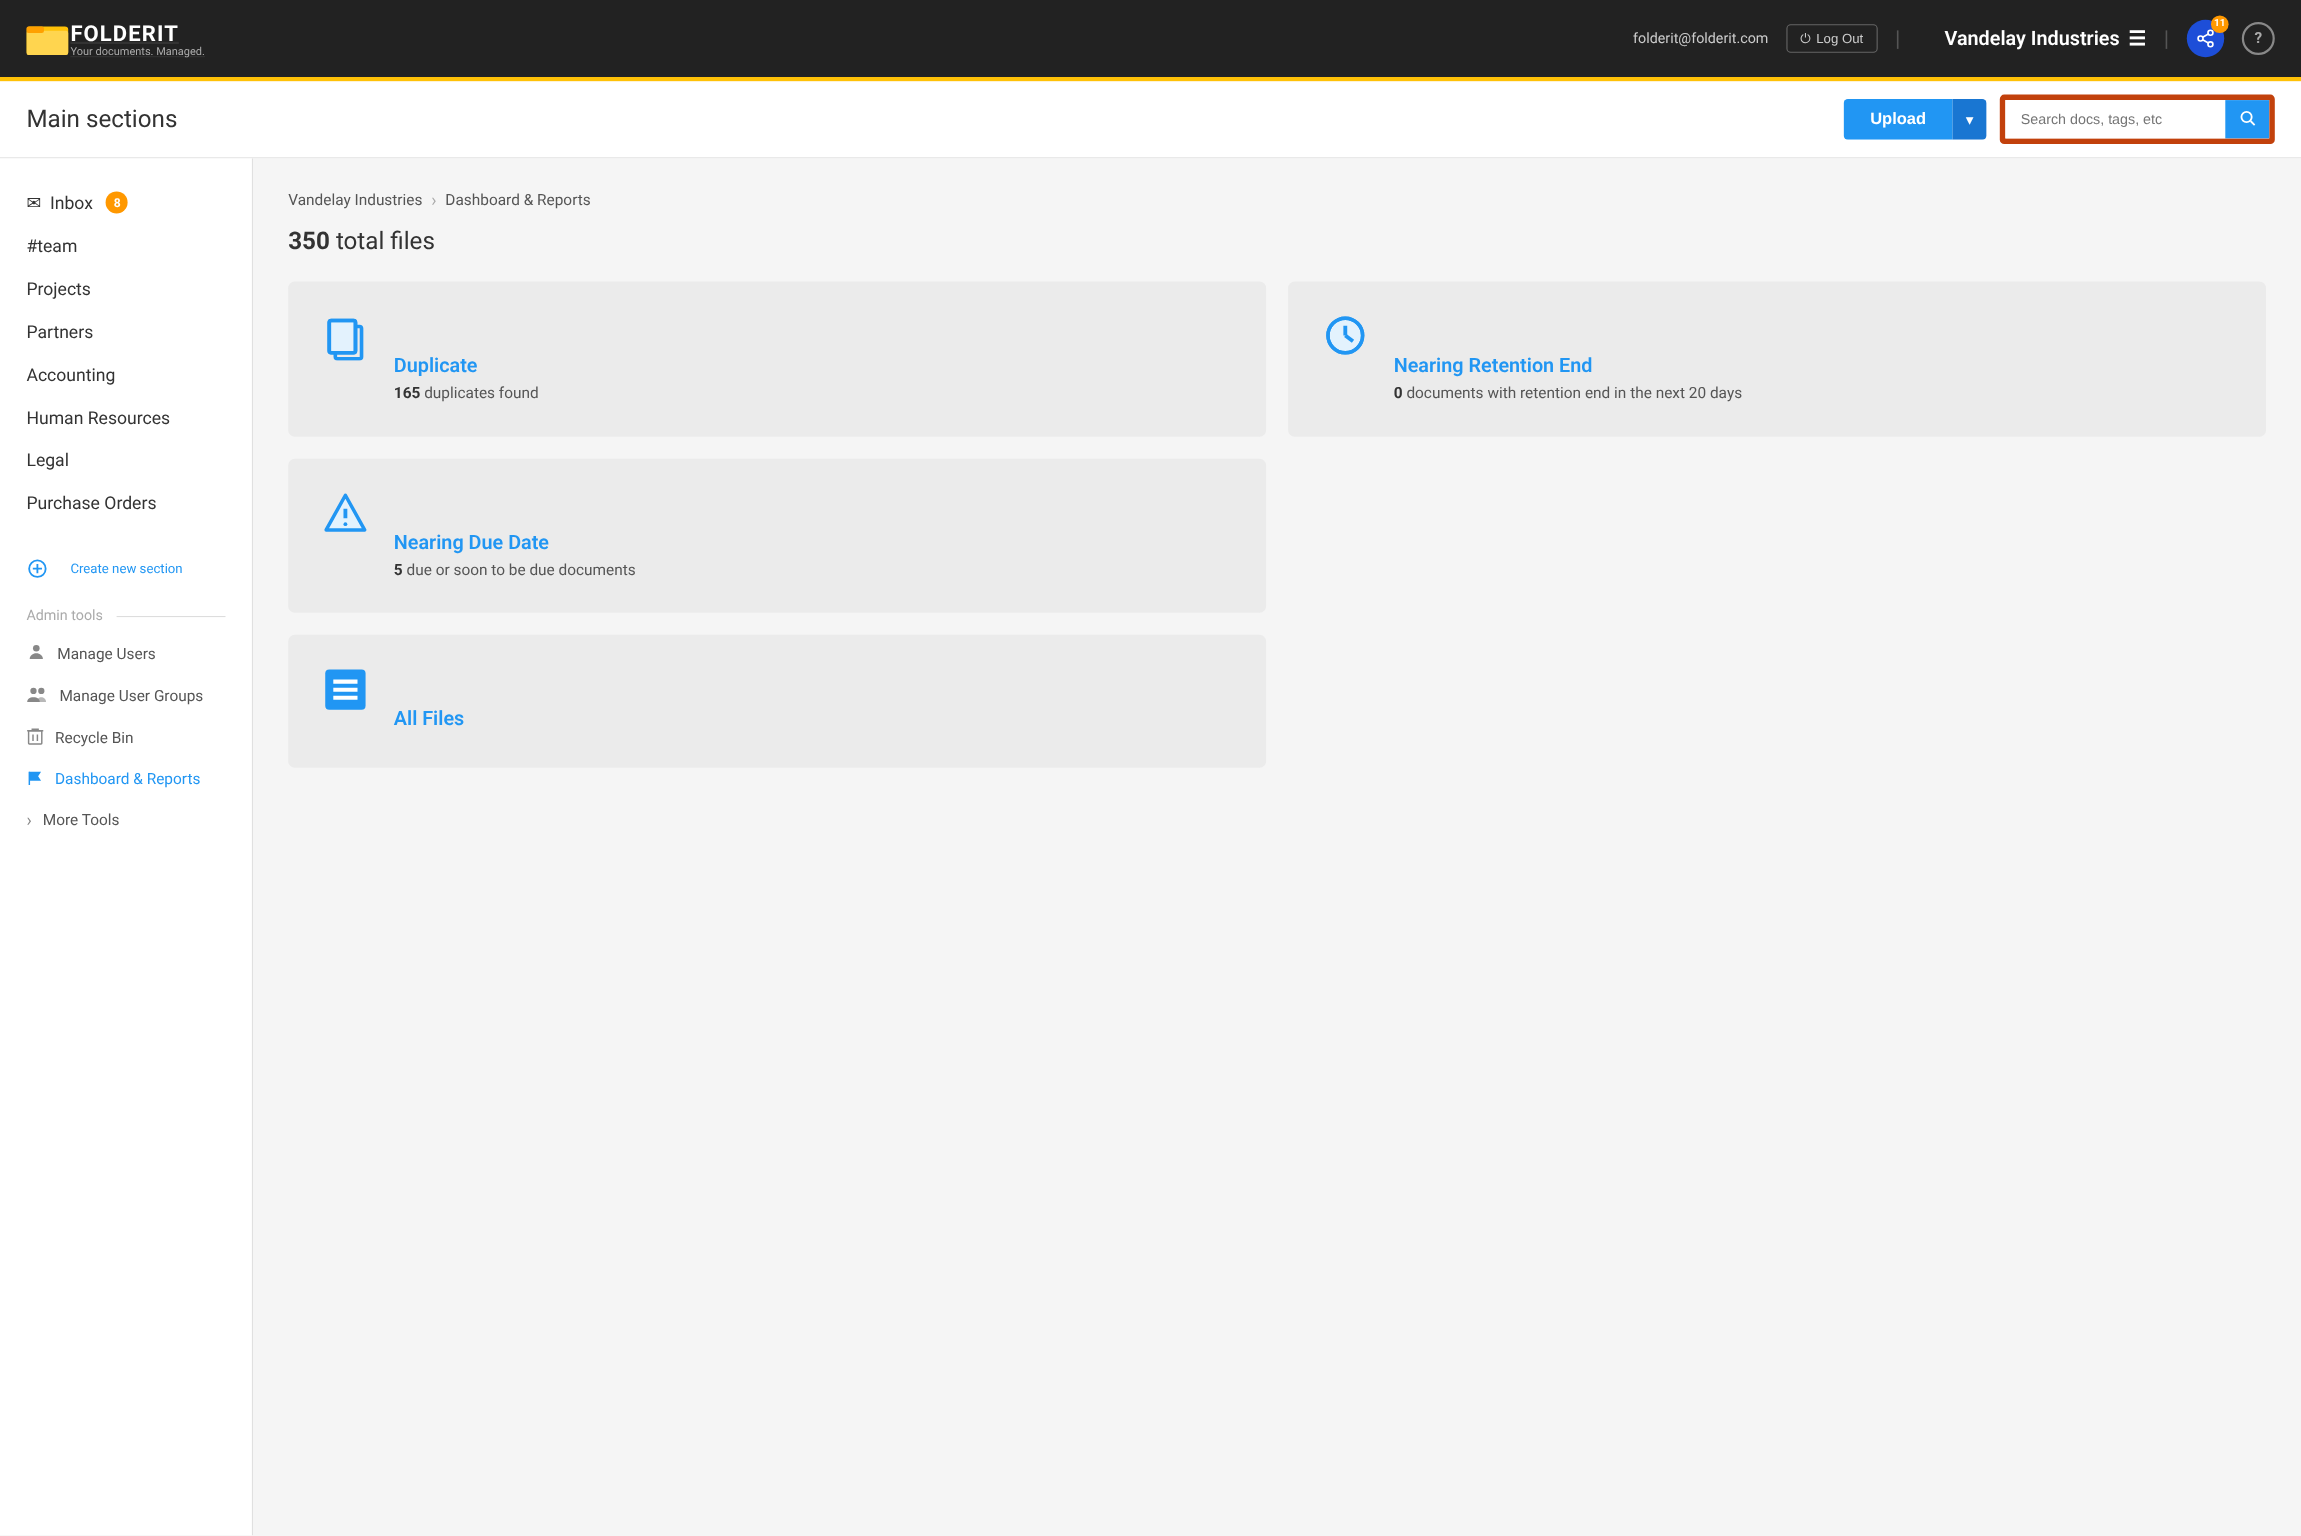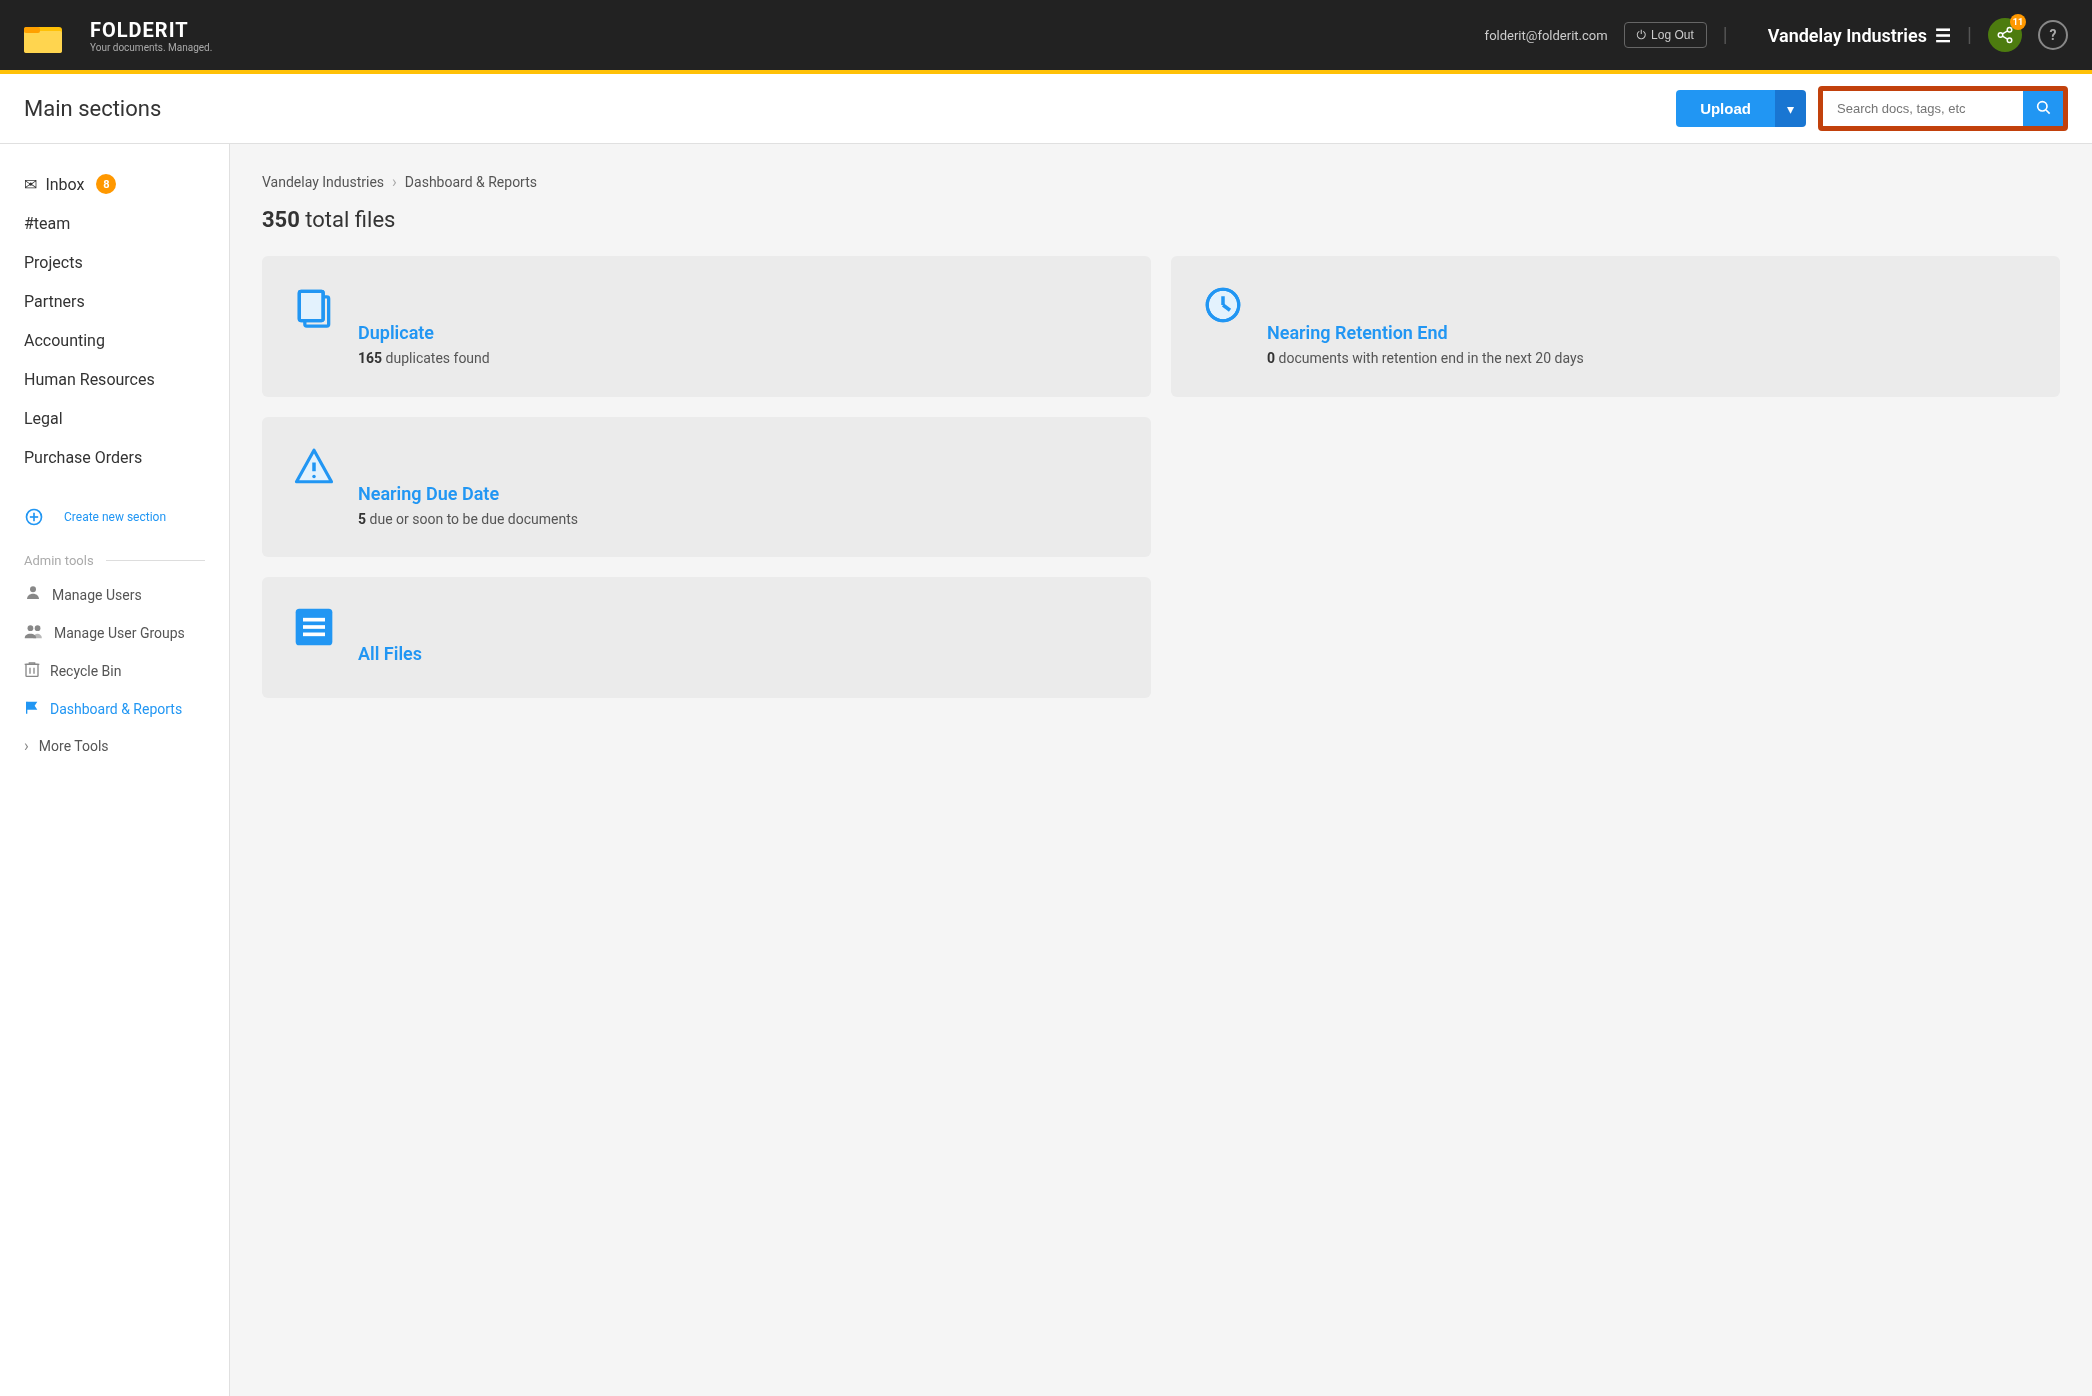--- a/index.html
+++ b/index.html
@@ -9,22 +9,23 @@
     .navbar {
       background: #222;
       height: 70px;
       display: flex;
       align-items: center;
       padding: 0 24px;
       gap: 16px;
     }
     .navbar-logo {
       display: flex;
-      align-items: flex-end;
-      gap: 26px;
+      align-items: flex-start;
+      gap: 0;
+      text-decoration: underline;
     }
     .logo-text h1 {
       color: white;
       font-size: 20px;
       font-weight: 700;
       letter-spacing: 1px;
     }
     .logo-text p {
       color: #aaa;
       font-size: 10px;
@@ -62,21 +63,21 @@
       gap: 8px;
     }
     .navbar-divider {
       color: #555;
       font-size: 20px;
     }
     .share-btn {
       position: relative;
       width: 34px;
       height: 34px;
-      background: #4d7c0f;
+      background: #1d4ed8;
       border-radius: 50%;
       display: flex;
       align-items: center;
       justify-content: center;
       cursor: pointer;
     }
     .share-badge {
       position: absolute;
       top: -4px;
       right: -4px;

